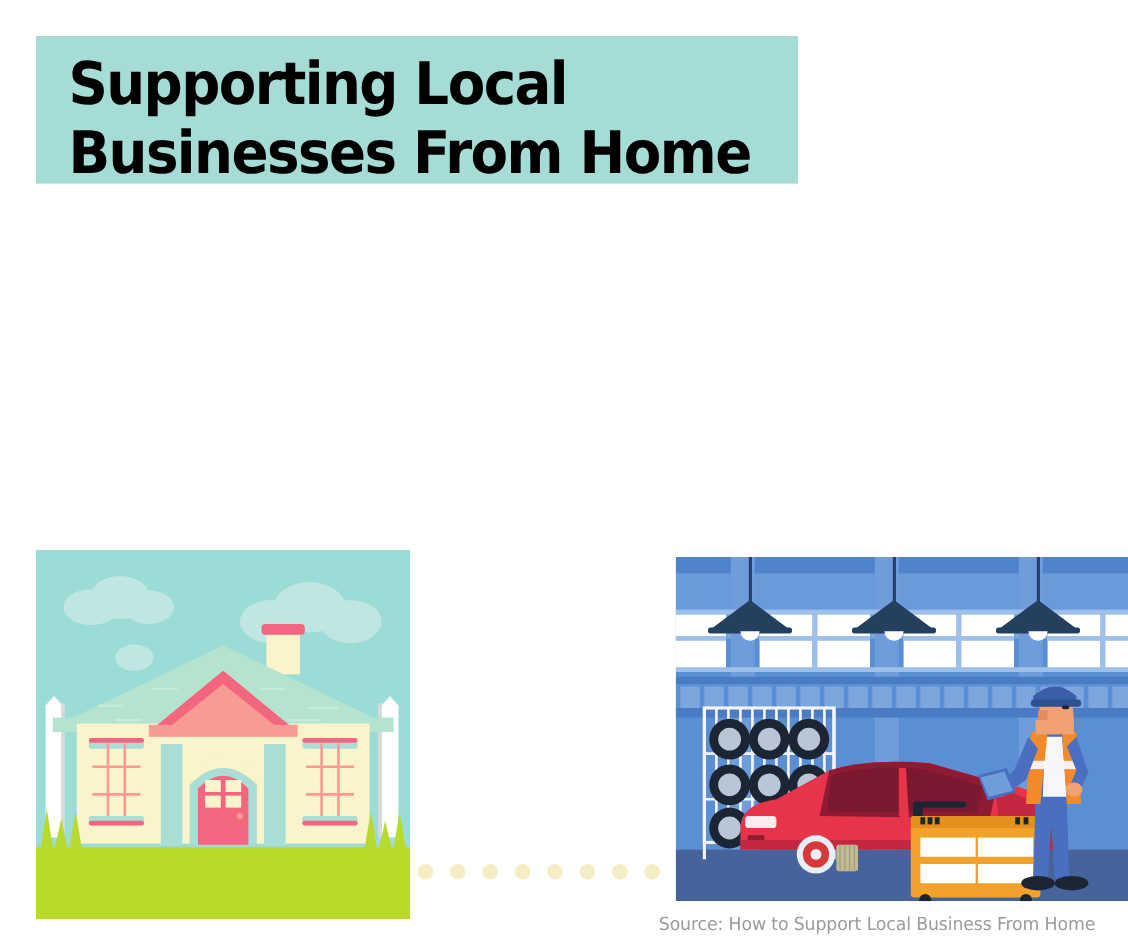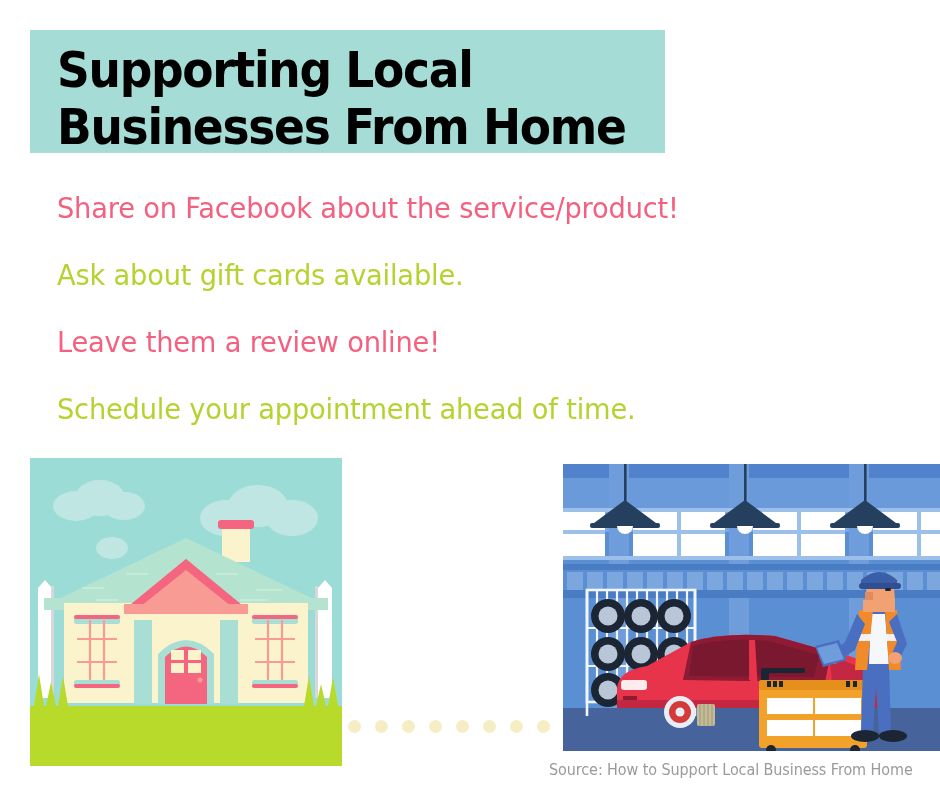--- a/index.html
+++ b/index.html
@@ -106,26 +106,20 @@
 </style>
 </head>
 <body>
 
 <div id="page">
 
   <div id="title-banner"></div>
   <div id="title-text">Supporting Local
 Businesses From Home</div>
 
-  <div id="bullets">
-    <div class="bullet-line bullet-pink">Share on Facebook about the service/product!</div>
-    <div class="bullet-line bullet-green">Ask about gift cards available.</div>
-    <div class="bullet-line bullet-pink">Leave them a review online!</div>
-    <div class="bullet-line bullet-green">Schedule your appointment ahead of time.</div>
-  </div>
 
   <div id="dot-divider">
     <span class="divider-dot"></span>
     <span class="divider-dot"></span>
     <span class="divider-dot"></span>
     <span class="divider-dot"></span>
     <span class="divider-dot"></span>
     <span class="divider-dot"></span>
     <span class="divider-dot"></span>
     <span class="divider-dot"></span>

